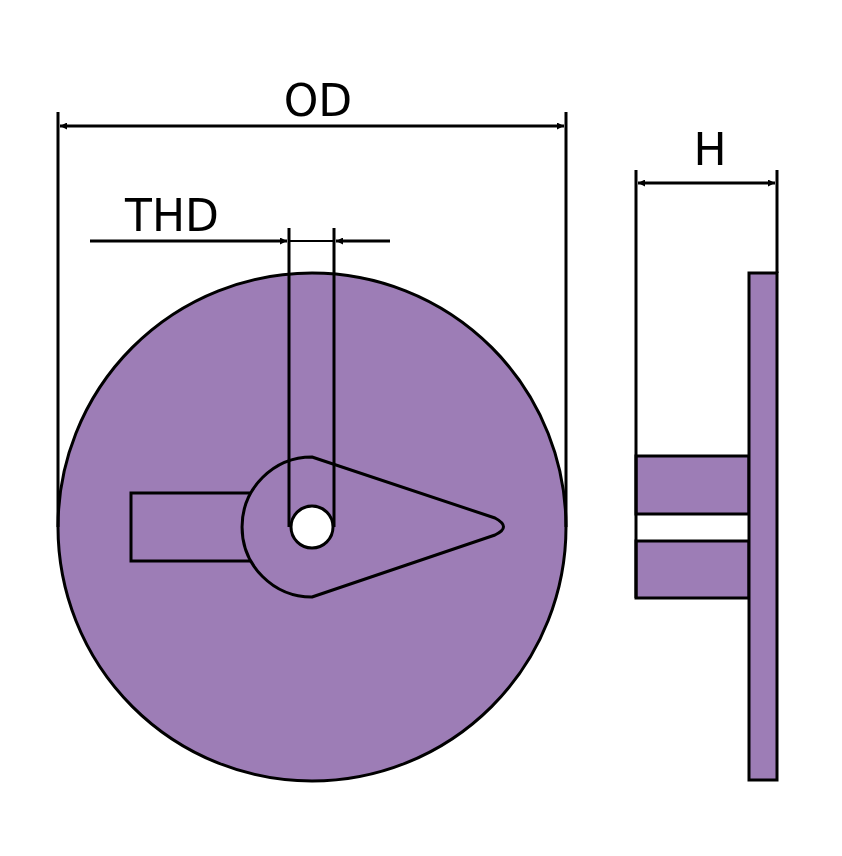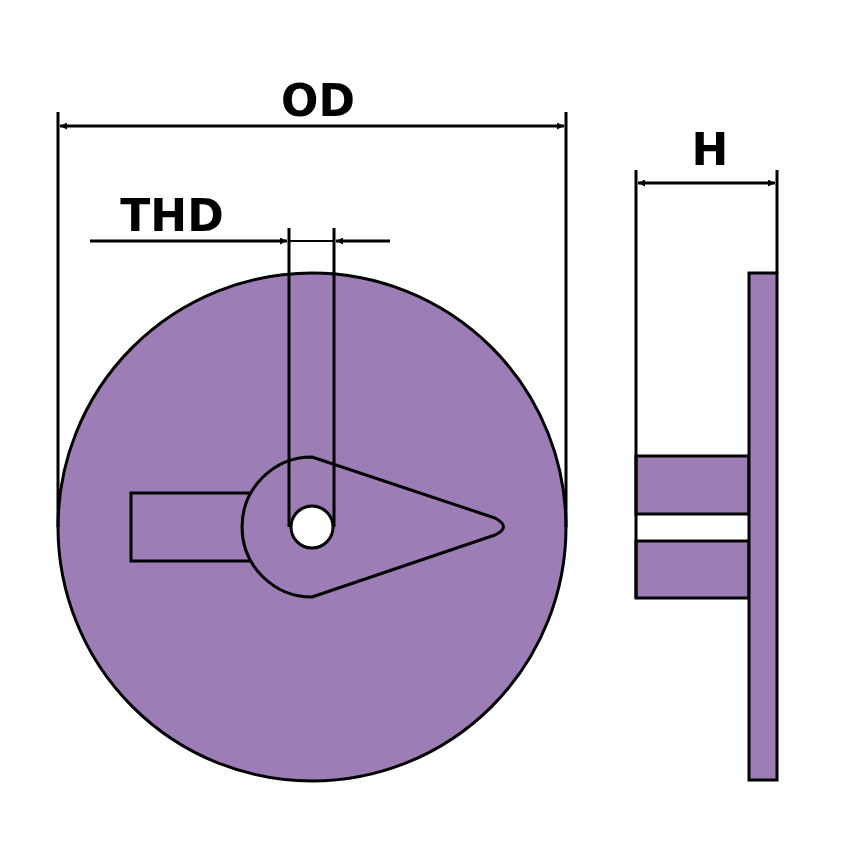--- a/index.html
+++ b/index.html
@@ -1,17 +1,17 @@
 <!DOCTYPE html>
 <html><head>
 <meta charset="utf-8">
 <style>
   html, body { margin: 0; padding: 0; background: #ffffff; }
   body { width: 842px; height: 856px; overflow: hidden; }
-  .canvas { position: relative; width: 690px; height: 856px; font-weight: bold; }
+  .canvas { position: relative; width: 690px; height: 856px; }
   svg { position: absolute; left: 0; top: 0; }
   .lbl { font-family: "DejaVu Sans", sans-serif; font-size: 44px; fill: #000; }
 </style>
 </head>
 <body>
 
 <div class="canvas">
 <svg width="842" height="856" viewBox="0 0 842 856" xmlns="http://www.w3.org/2000/svg">
   <defs>
     <marker id="arr" viewBox="0 0 10 10" refX="10" refY="5" markerWidth="12" markerHeight="7" orient="auto-start-reverse" markerUnits="userSpaceOnUse">

